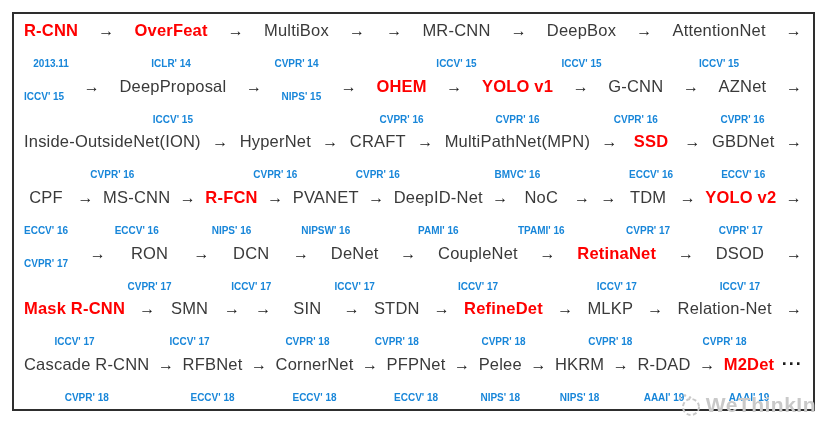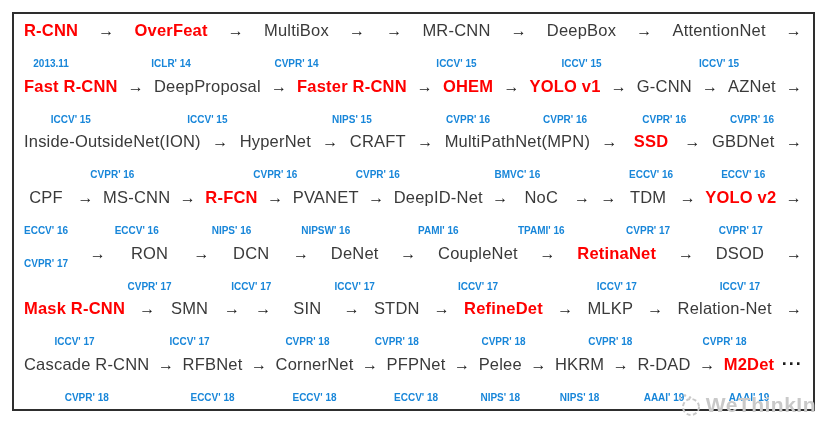--- a/index.html
+++ b/index.html
@@ -75,31 +75,29 @@
       </div>
       <div class="arrow">→</div>
       <div class="node">
         <div class="name"><span>AttentionNet</span></div>
         <div class="label">ICCV' 15</div>
       </div>
       <div class="arrow">→</div>
     </div>
     <div class="row">
       <div class="node">
-        <div class="name"><span class="red">Fast R-CNN</span></div>
         <div class="label">ICCV' 15</div>
       </div>
       <div class="arrow">→</div>
       <div class="node">
         <div class="name"><span>DeepProposal</span></div>
         <div class="label">ICCV' 15</div>
       </div>
       <div class="arrow">→</div>
       <div class="node">
-        <div class="name"><span class="red">Faster R-CNN</span></div>
         <div class="label">NIPS' 15</div>
       </div>
       <div class="arrow">→</div>
       <div class="node">
         <div class="name"><span class="red">OHEM</span></div>
         <div class="label">CVPR' 16</div>
       </div>
       <div class="arrow">→</div>
       <div class="node">
         <div class="name"><span class="red">YOLO v1</span></div>

